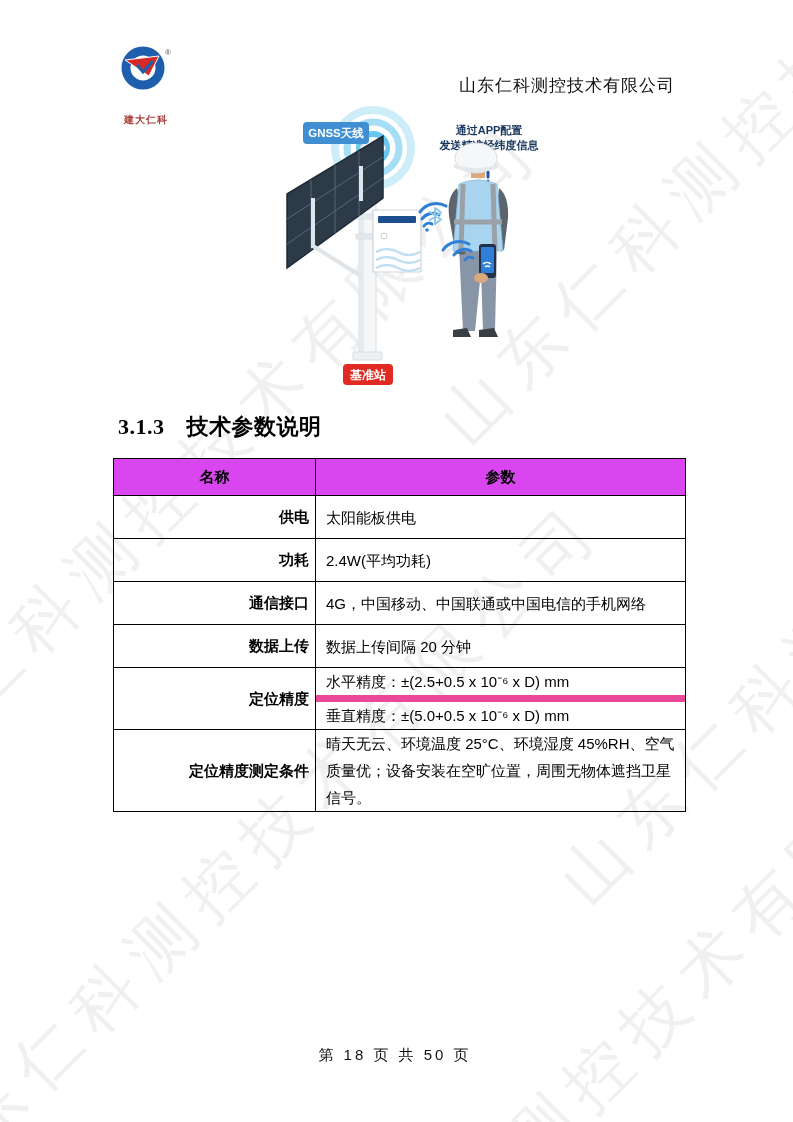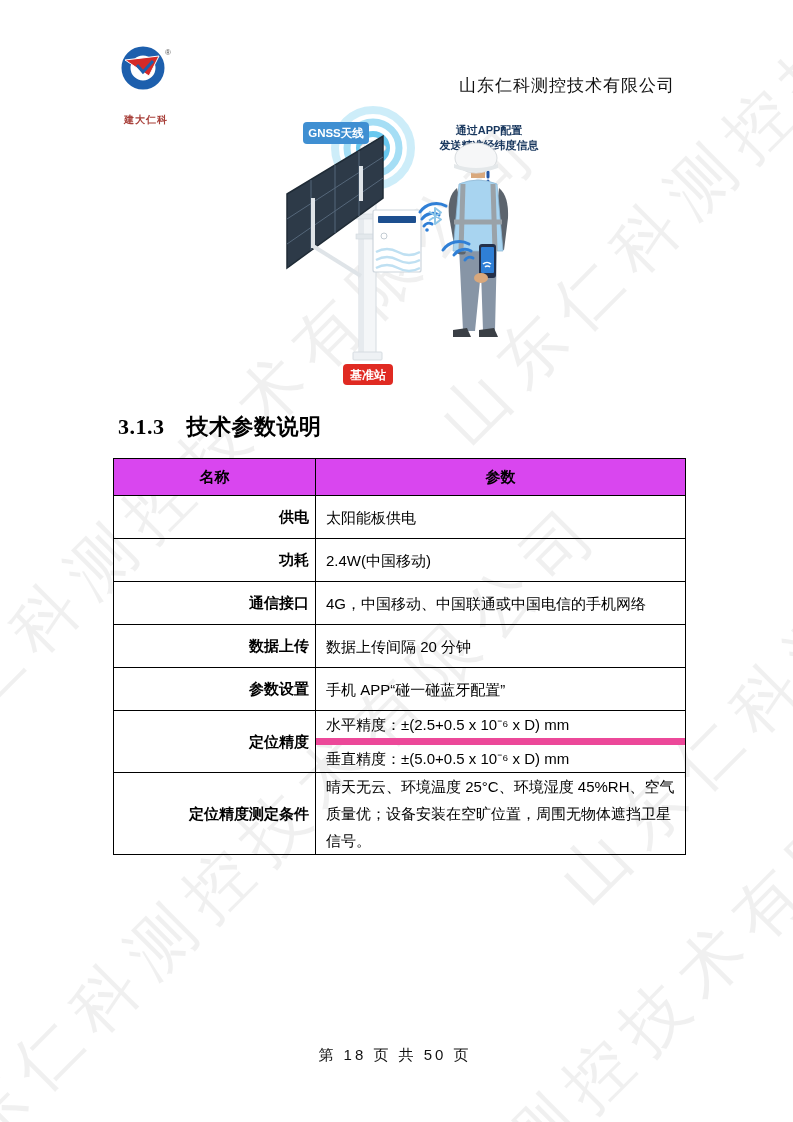--- a/index.html
+++ b/index.html
@@ -237,45 +237,37 @@
           </td>
           <td class="value-cell">
             <div class="value-line">太阳能板供电</div>
           </td>
         </tr>
         <tr>
           <td class="name-cell">
             <div>功耗</div>
           </td>
           <td class="value-cell">
-            <div class="value-line">2.4W(中国移动)</div>
+            <div class="value-line">2.4W(平均功耗)</div>
           </td>
         </tr>
         <tr>
           <td class="name-cell">
             <div>通信接口</div>
           </td>
           <td class="value-cell">
             <div class="value-line">4G，中国移动、中国联通或中国电信的手机网络</div>
           </td>
         </tr>
         <tr>
           <td class="name-cell">
             <div>数据上传</div>
           </td>
           <td class="value-cell">
             <div class="value-line">数据上传间隔 20 分钟</div>
-          </td>
-        </tr>
-        <tr>
-          <td class="name-cell">
-            <div>参数设置</div>
-          </td>
-          <td class="value-cell">
-            <div class="value-line">手机 APP“碰一碰蓝牙配置”</div>
           </td>
         </tr>
         <tr>
           <td class="name-cell">
             <div>定位精度</div>
           </td>
           <td class="value-cell multi">
             <div class="value-line">水平精度：±(2.5+0.5 x 10⁻⁶ x D) mm</div>
             <div class="value-line">垂直精度：±(5.0+0.5 x 10⁻⁶ x D) mm</div>
           </td>

